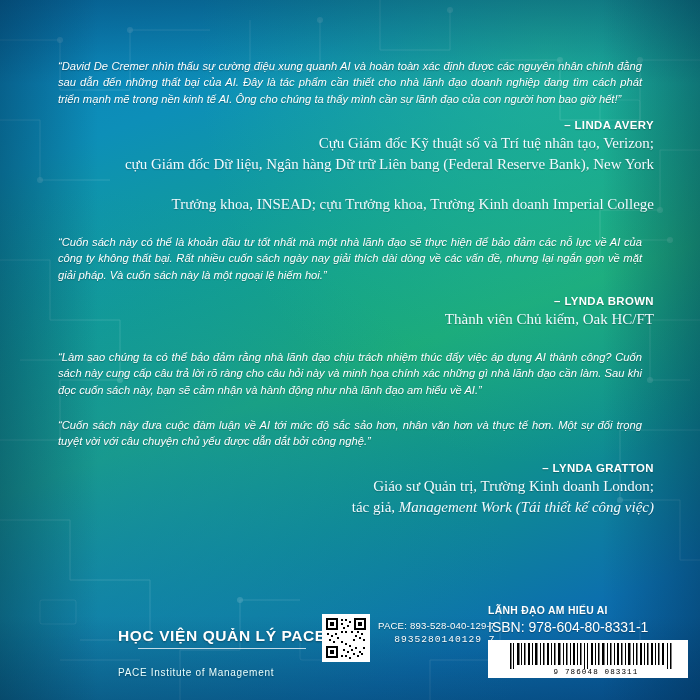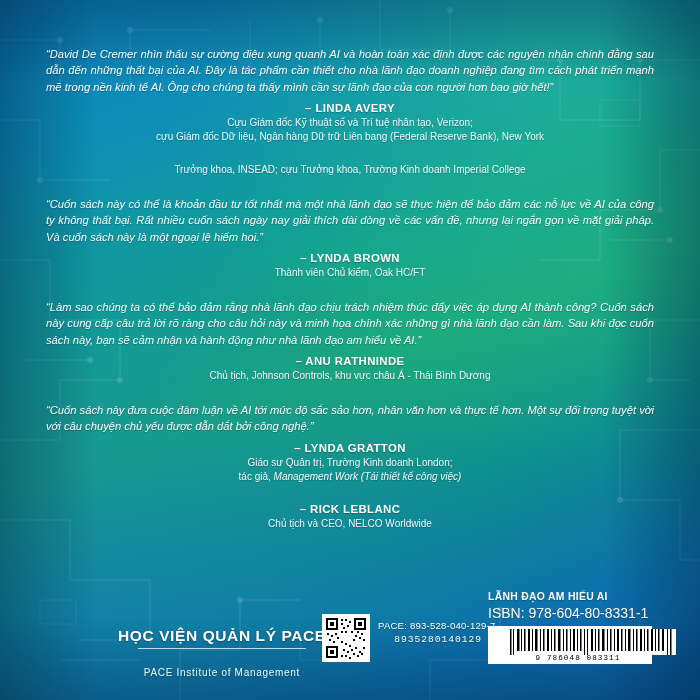--- a/index.html
+++ b/index.html
@@ -61,59 +61,60 @@
 
   .quote-block { margin-bottom: 19px; }
 
   .quote-text {
     font-size: 11.2px;
     line-height: 1.46;
     text-align: justify;
     font-style: italic;
     color: #ffffff;
     text-shadow: 0 1px 1px rgba(0,0,0,0.25);
-    margin: 0;
+    margin: 12px;
   }
 
   .quote-attrib {
     margin-top: 7px;
-    text-align: center;
+    text-align: right;
   }
 
   .attrib-name {
     font-size: 11.4px;
     font-weight: bold;
     letter-spacing: 0.4px;
     color: #ffffff;
     text-shadow: 0 1px 1px rgba(0,0,0,0.28);
   }
 
   .attrib-role {
-    font-size: 10px;
+    font-size: 15px;
     line-height: 1.4;
     color: #f2fbff;
     text-shadow: 0 1px 1px rgba(0,0,0,0.25);
     margin-top: 2px;
+    font-family: Liberation Serif, serif;
   }
   .attrib-role em { font-style: italic; }
 
   
   .bottom {
     position: absolute;
     left: 0;
     bottom: 0;
     width: 700px;
     height: 96px;
   }
 
   .publisher {
     position: absolute;
     left: 118px;
     bottom: 22px;
-    text-align: center;
+    text-align: left;
     color: #ffffff;
   }
   .pub-name {
     font-size: 15.5px;
     font-weight: bold;
     letter-spacing: 0.6px;
     text-shadow: 0 1px 2px rgba(0,0,0,0.35);
   }
   .pub-sub {
     font-size: 10px;
@@ -150,41 +151,41 @@
     letter-spacing: 0.2px;
     text-shadow: 0 1px 1px rgba(0,0,0,0.3);
     text-align: right;
   }
   .price-box div { margin-bottom: 3px; }
 
   
   .right-block {
     position: absolute;
     right: 36px;
-    bottom: 36px;
+    bottom: 22px;
     width: 176px;
     text-align: left;
   }
   .book-title-sm {
     color: #ffffff;
     font-size: 10.4px;
     font-weight: bold;
     letter-spacing: 0.3px;
     text-shadow: 0 1px 1px rgba(0,0,0,0.3);
   }
   .isbn-line {
     color: #ffffff;
     font-size: 14px;
     margin-top: 3px;
     text-shadow: 0 1px 1px rgba(0,0,0,0.3);
   }
   .barcode {
     margin-top: 5px;
     background: #ffffff;
-    width: 164px;
+    width: 200px;
     height: 38px;
     padding: 3px 4px 1px 20px;
   }
   .barcode svg { display: block; }
   .barcode-digits {
     font-family: "Liberation Mono", monospace;
     font-size: 7.6px;
     color: #000;
     letter-spacing: 1.1px;
     text-align: center;
@@ -262,39 +263,31 @@
       <div class="quote-block">
         <p class="quote-text">“Cuốn sách này có thể là khoản đầu tư tốt nhất mà một nhà lãnh đạo sẽ thực hiện để bảo đảm các nỗ lực về AI của công ty không thất bại. Rất nhiều cuốn sách ngày nay giải thích dài dòng về các vấn đề, nhưng lại ngắn gọn về mặt giải pháp. Và cuốn sách này là một ngoại lệ hiếm hoi.”</p>
         <div class="quote-attrib">
           <div class="attrib-name">– LYNDA BROWN</div>
           <div class="attrib-role">Thành viên Chủ kiếm, Oak HC/FT</div>
         </div>
       </div>
 
       <div class="quote-block">
         <p class="quote-text">“Làm sao chúng ta có thể bảo đảm rằng nhà lãnh đạo chịu trách nhiệm thúc đẩy việc áp dụng AI thành công? Cuốn sách này cung cấp câu trả lời rõ ràng cho câu hỏi này và minh họa chính xác những gì nhà lãnh đạo cần làm. Sau khi đọc cuốn sách này, bạn sẽ cảm nhận và hành động như nhà lãnh đạo am hiểu về AI.”</p>
-        <div class="quote-attrib">
-          <div class="attrib-name">– ANU RATHNINDE</div>
-          <div class="attrib-role">Chủ tịch, Johnson Controls, khu vực châu Á - Thái Bình Dương</div>
-        </div>
       </div>
 
       <div class="quote-block">
         <p class="quote-text">“Cuốn sách này đưa cuộc đàm luận về AI tới mức độ sắc sảo hơn, nhân văn hơn và thực tế hơn. Một sự đối trọng tuyệt vời với câu chuyện chủ yếu được dẫn dắt bởi công nghệ.”</p>
         <div class="quote-attrib">
           <div class="attrib-name">– LYNDA GRATTON</div>
           <div class="attrib-role">Giáo sư Quản trị, Trường Kinh doanh London;<br>tác giả, <em>Management Work (Tái thiết kế công việc)</em></div>
         </div>
       </div>
 
       <div class="quote-block">
-        <div class="quote-attrib">
-          <div class="attrib-name">– RICK LEBLANC</div>
-          <div class="attrib-role">Chủ tịch và CEO, NELCO Worldwide</div>
-        </div>
       </div>
 
     </div>
 
     <div class="bottom">
 
       <div class="publisher">
         <div class="pub-name">HỌC VIỆN QUẢN LÝ PACE</div>
         <div class="pub-rule"></div>
         <div class="pub-sub">PACE Institute of Management</div>

